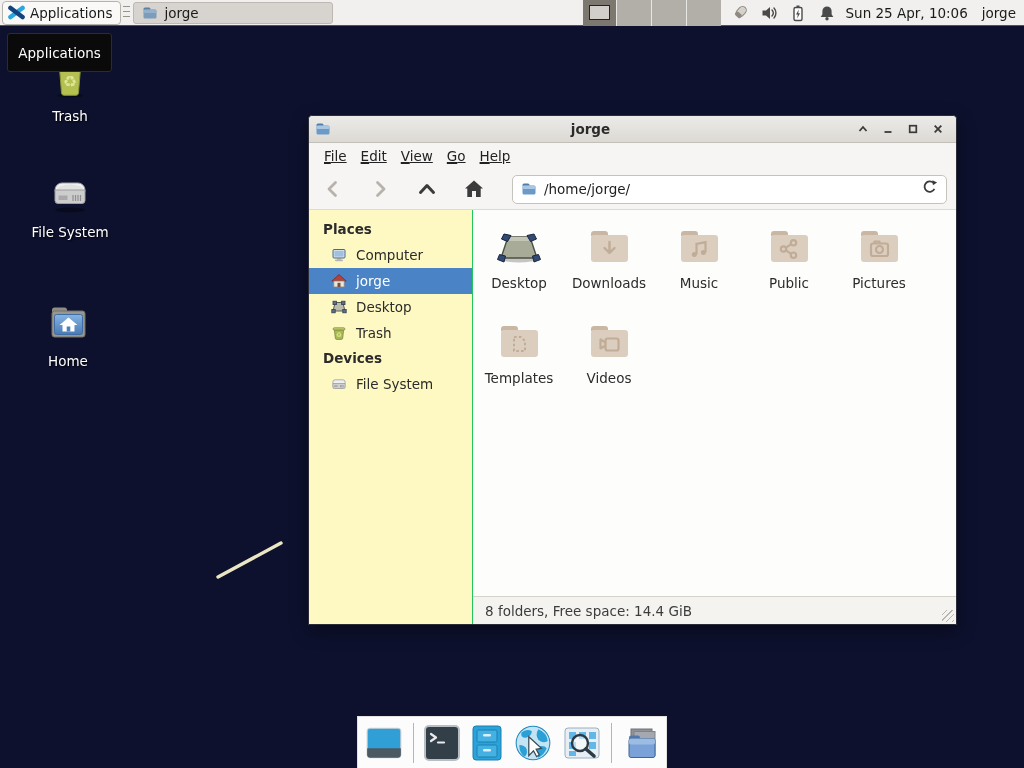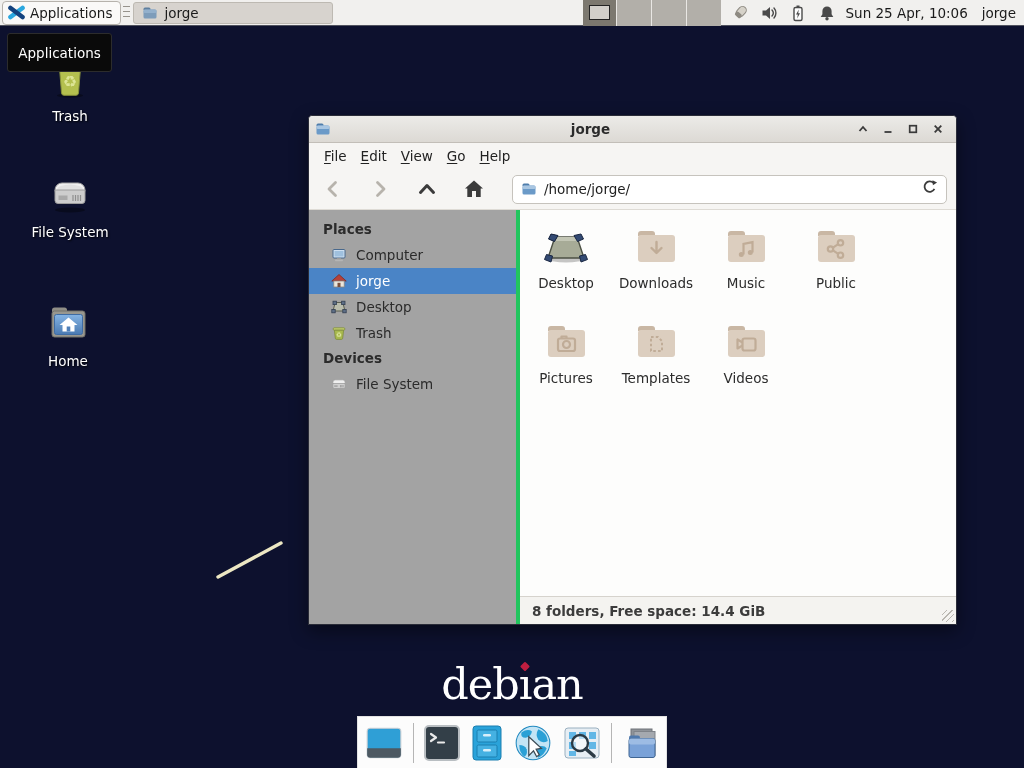--- a/index.html
+++ b/index.html
@@ -42,40 +42,40 @@
 
   
   .window{position:absolute;left:308px;top:115px;width:649px;height:510px;background:#fdfdfc;
           border:1px solid #2a2c38;border-radius:4px 4px 0 0;display:flex;flex-direction:column;z-index:20;
           box-shadow:0 6px 18px rgba(0,0,0,.45);}
   .titlebar{height:27px;background:linear-gradient(#ecebe8,#dcd9d4);border-bottom:1px solid #c2beb8;
             border-radius:4px 4px 0 0;display:flex;align-items:center;padding:0 6px;}
   .title-text{flex:1;text-align:center;font-weight:bold;font-size:13.5px;color:#2b2b2b;}
   .win-ctl{width:25px;height:22px;display:flex;align-items:center;justify-content:center;}
   .menubar{height:26px;background:#f6f5f3;display:flex;align-items:center;padding-left:8px;font-size:13.5px;color:#222;}
-  .menu-item{padding:3px 7px;border-radius:2px;}
+  .menu-item{padding:3px 7px;border-radius:2px;text-decoration:underline;}
   .mn{text-decoration:underline;text-underline-offset:2px;}
   .toolbar{height:41px;background:#f6f5f3;border-bottom:1px solid #dedbd5;display:flex;align-items:center;
            padding:0 9px;gap:18px;}
   .nav-btn{width:29px;height:28px;display:flex;align-items:center;justify-content:center;border-radius:3px;}
   .pathbar{flex:1;height:29px;margin-left:6px;background:#fff;border:1px solid #c6c3bd;border-radius:5px;
            display:flex;align-items:center;padding:0 8px;gap:7px;}
   .path-text{flex:1;font-size:13.5px;color:#1d1d1d;}
   .content{flex:1;display:flex;min-height:0;}
-  .sidebar{width:211px;background:#a3a3a3;border-right:4px solid #22c55e;padding-top:7px;}
+  .sidebar{width:164px;background:#fef9c3;border-right:1px solid #22c55e;padding-top:7px;}
   .side-header{font-weight:bold;font-size:13.5px;color:#2b2b2b;padding:4px 0 5px 14px;}
   .side-row{height:26px;display:flex;align-items:center;gap:9px;padding-left:22px;font-size:13.5px;color:#2b2b2b;}
   .side-row.selected{background:#4a84c6;color:#fff;}
   .side-row svg{flex:0 0 auto;}
   .rightpane{flex:1;display:flex;flex-direction:column;min-width:0;}
   .filegrid{flex:1;display:flex;flex-wrap:wrap;align-content:flex-start;padding:9px 0 0 1px;background:#fdfdfc;}
   .fcell{width:90px;height:95px;display:flex;flex-direction:column;align-items:center;padding-top:3px;}
   .fcell .fname{margin-top:5px;font-size:13.5px;color:#2c2c2c;}
   .statusbar{height:28px;background:#f4f3f0;border-top:1px solid #d6d3cd;display:flex;align-items:center;
-             padding-left:12px;font-size:13.5px;color:#3c3c3c;position:relative;font-weight:bold;}
+             padding-left:12px;font-size:13.5px;color:#3c3c3c;position:relative;}
   .grip{position:absolute;right:2px;bottom:2px;width:12px;height:12px;
         background:repeating-linear-gradient(135deg,transparent 0 3px,#b9b6b0 3px 4px);}
 
   
   .debian{position:absolute;left:0;top:659px;width:1024px;text-align:center;z-index:3;
           font-family:"DejaVu Serif","Liberation Serif",serif;font-size:43px;color:#fff;letter-spacing:-1px;}
   .logo-i{position:relative;}
   .logo-i::after{content:"";position:absolute;left:50%;top:4px;width:7px;height:7px;background:#bf1e40;
                  transform:translateX(-50%) rotate(45deg);border-radius:1px;}
 
@@ -436,23 +436,20 @@
 
         </div>
         <div class="statusbar">
           <span>8 folders, Free space: 14.4 GiB</span>
           <div class="grip"></div>
         </div>
       </div>
     </div>
   </div>
 
-  <div class="debian">
-    <span>deb</span><span class="logo-i">ı</span><span>an</span>
-  </div>
 
   <div class="dock">
     <span class="dock-ico">
       <svg width="40" height="40" viewBox="0 0 38 38">
         <rect x="3" y="5" width="32" height="28" rx="3" fill="#2f9fd6" stroke="#c9ced3"></rect>
         <path d="M3 24 h32 v6 a3 3 0 0 1 -3 3 H6 a3 3 0 0 1 -3 -3 z" fill="#4d5962"></path>
       </svg>
     </span>
     <div class="dock-sep"></div>
     <span class="dock-ico">

